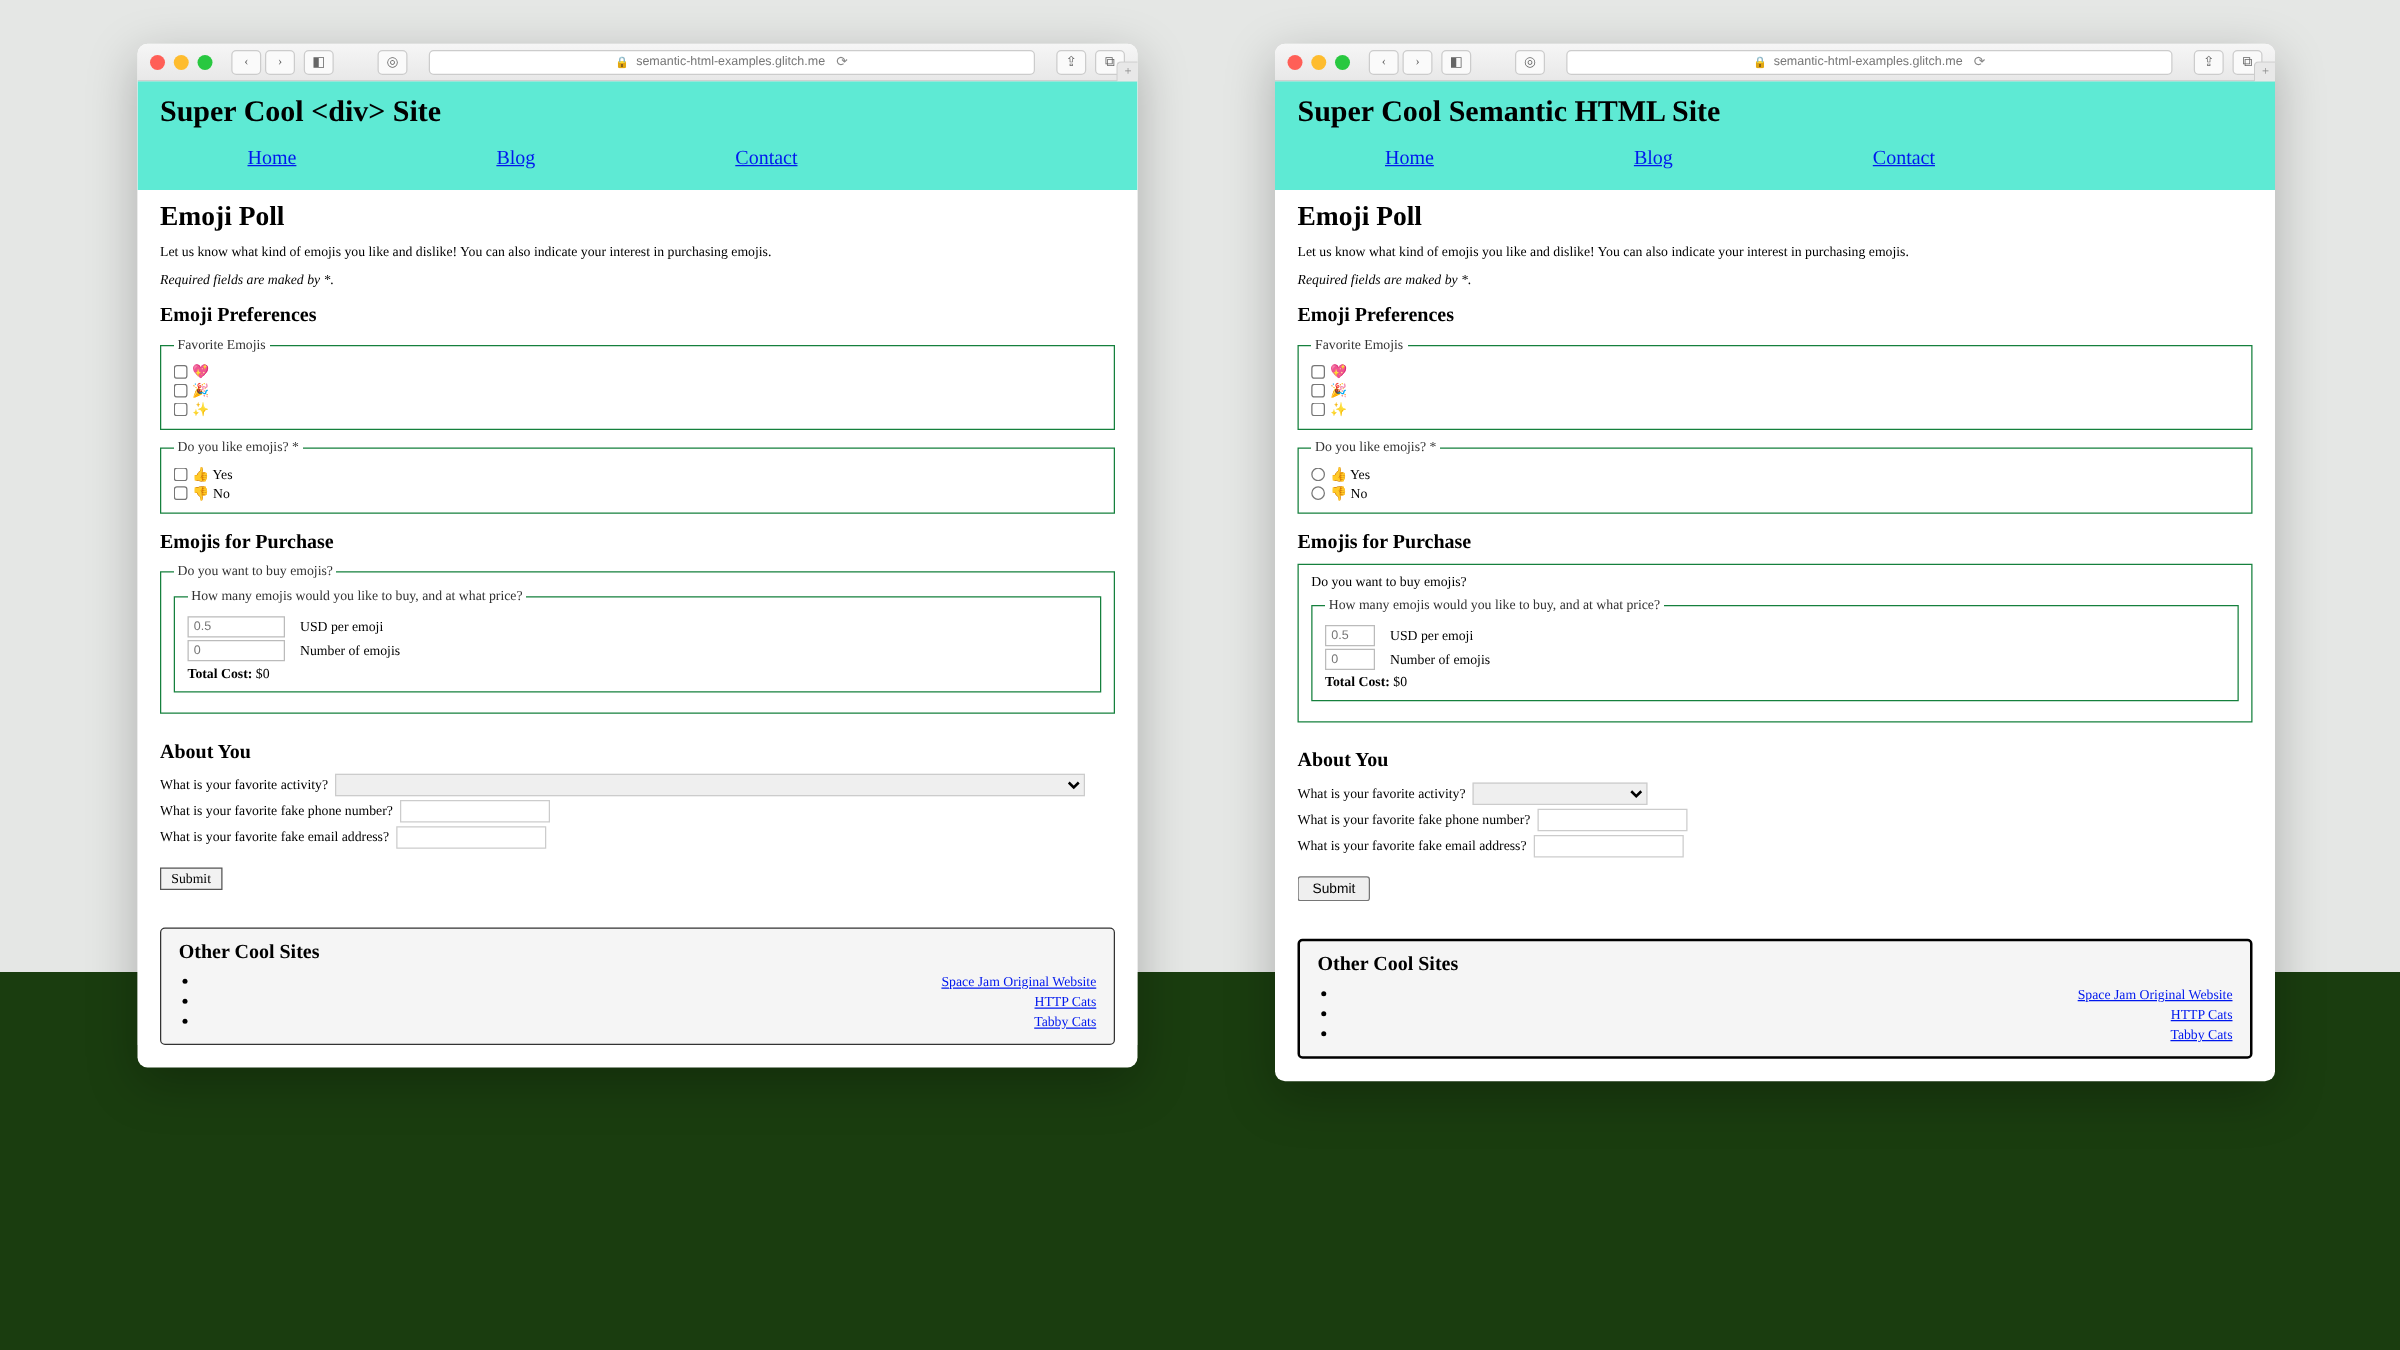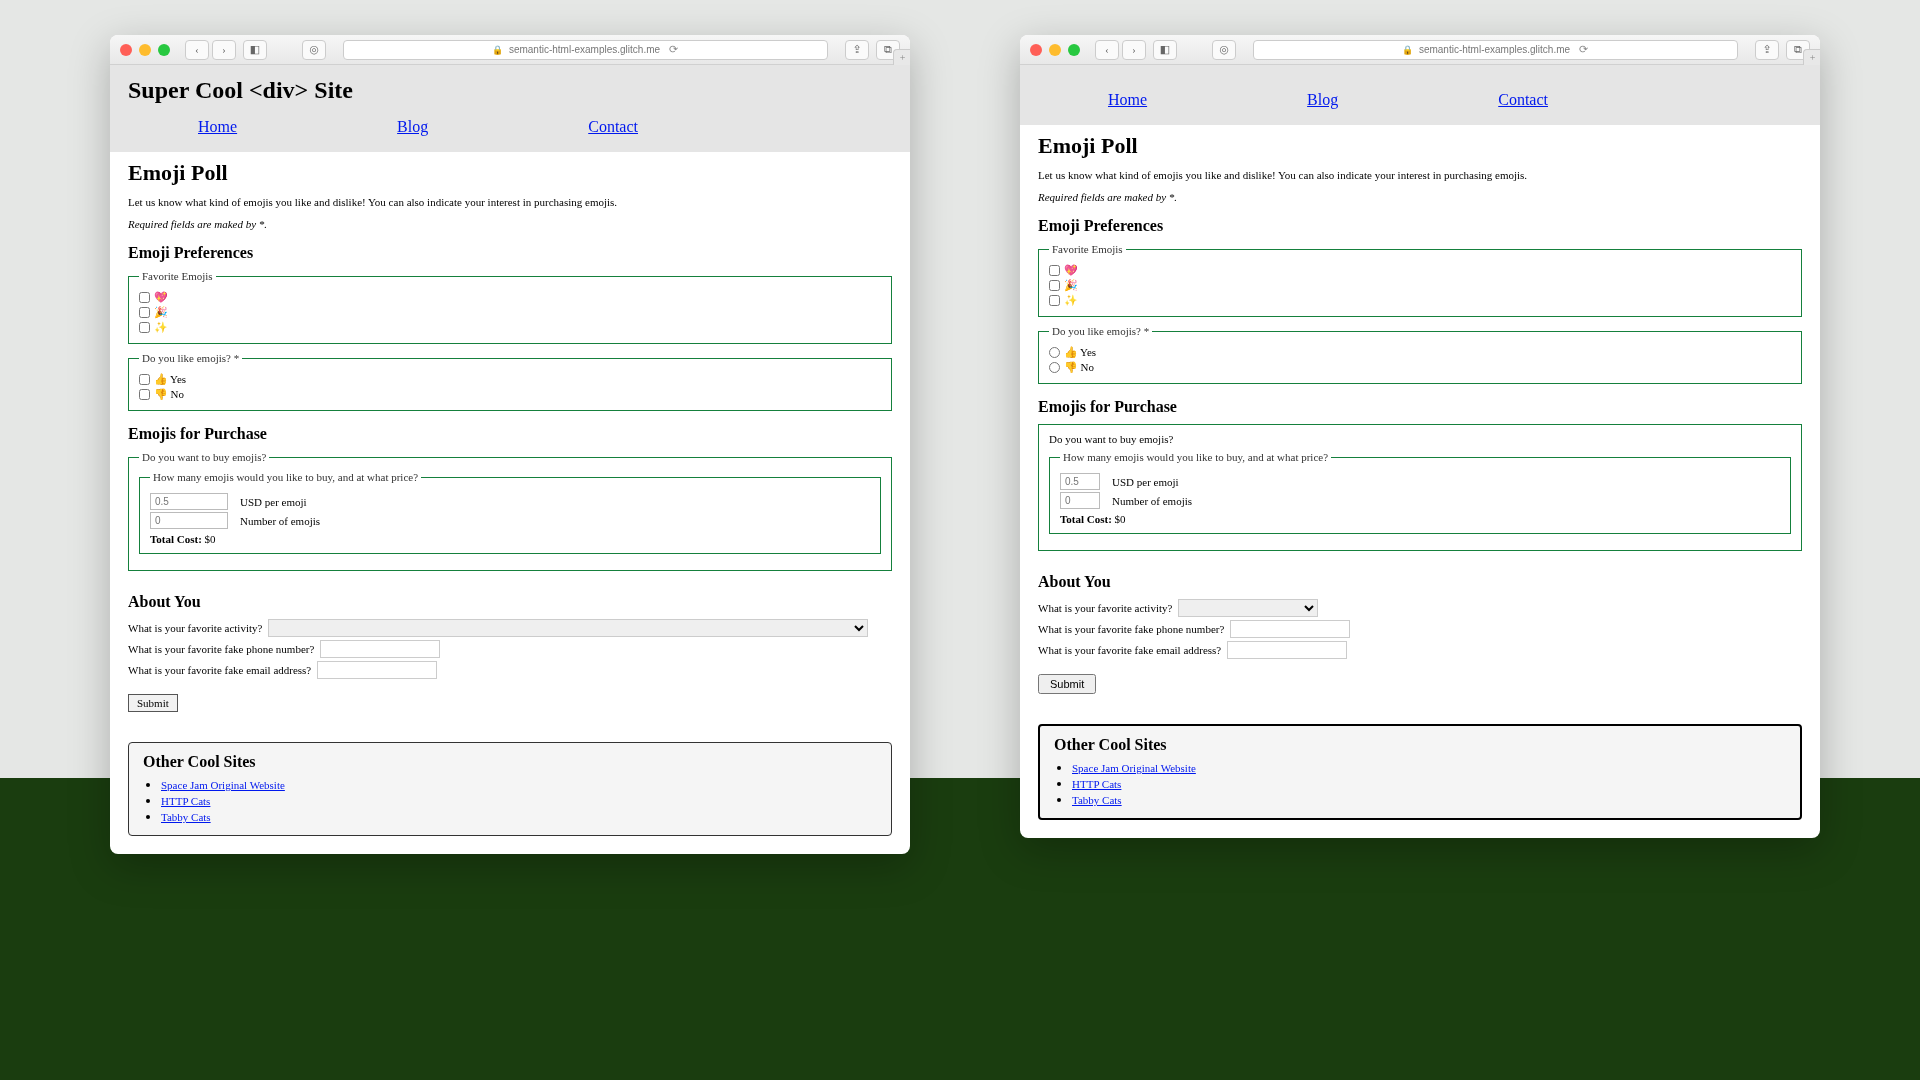--- a/index.html
+++ b/index.html
@@ -77,21 +77,21 @@
     background: #e8e8e8;
     display:flex;align-items:center;justify-content:center;
     font-size:10px;color:#888;
   }
 
   .page {
     background: #fff;
     font-size: 13px;
   }
   .site-header {
-    background: #e5e5e5;
+    background: #5eead4;
     padding: 12px 18px 6px;
   }
   .site-title {
     font-family: Georgia, serif;
     font-weight: bold;
     font-size: 24px;
   }
   .nav {
     margin-top: 10px;
     display: flex;
@@ -149,21 +149,21 @@
   }
 
   .other {
     margin: 12px 18px 18px;
     border: 1px solid #333;
     border-radius: 4px;
     background: #f5f5f5;
     padding: 10px 14px;
   }
   .other h3 { font-size: 16px; font-weight: bold; margin-bottom: 6px; }
-  .other ul { list-style: disc; margin-left: 18px; }
+  .other ul { list-style: disc; margin-left: 18px; text-align: right; }
   .other a { color: #0018ee; font-size: 11px; text-decoration: underline; }
 
   .handle {
     position: absolute;
     right: 40px;
     bottom: 20px;
     color: #fff;
     font-family: "Courier New", monospace;
     font-size: 30px;
   }
@@ -325,20 +325,21 @@
           <span class="share-icon">⇪</span>
         </div>
       <div class="tb-btn">
           <span class="tabs-icon">⧉</span>
         </div>
       <div class="tab-plus">+</div>
     </div>
 
     <div class="page">
       <div class="site-header">
+        <div class="site-title">Super Cool Semantic HTML Site</div>
         <div class="nav">
           <a>Home</a>
           <a>Blog</a>
           <a>Contact</a>
         </div>
       </div>
 
       <div class="content">
         <h2 class="poll-title">Emoji Poll</h2>
         <p class="desc">Let us know what kind of emojis you like and dislike! You can also indicate your interest in purchasing emojis.</p>

